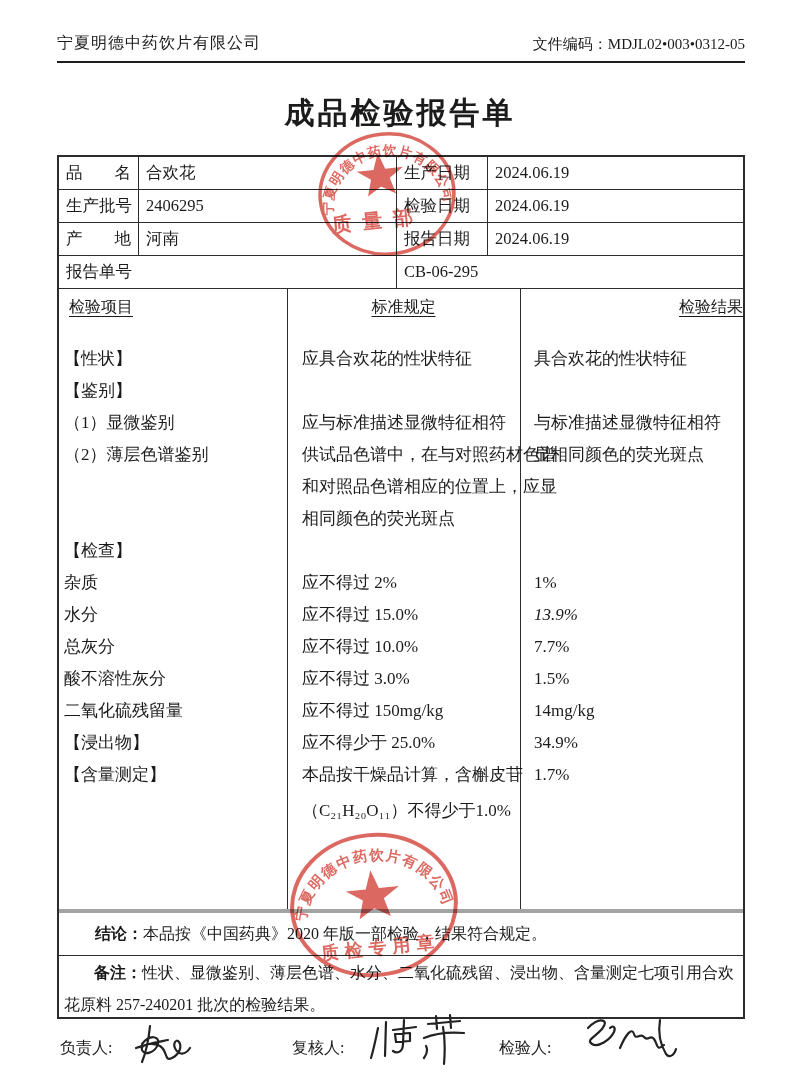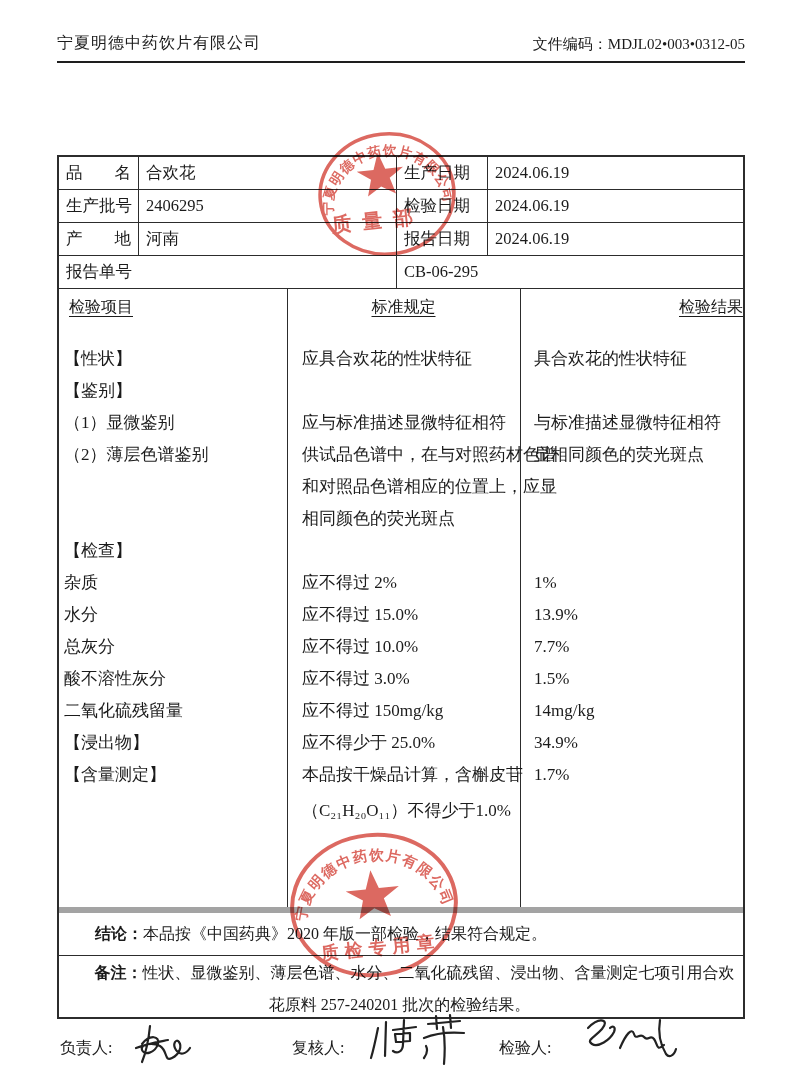--- a/index.html
+++ b/index.html
@@ -21,55 +21,56 @@
 
   
   .info{display:grid;grid-template-columns:80px 258px 91px 255px;grid-auto-rows:33px;}
   .cell{box-sizing:border-box;border-right:1px solid #2c2c2c;border-bottom:1px solid #2c2c2c;
         padding:0 7px;font-size:16.5px;line-height:32px;overflow:hidden;white-space:nowrap;}
   .cell.last{border-right:none;}
   .lab{text-align:justify;text-align-last:justify;}
   .report-row{display:grid;grid-template-columns:338px 346px;grid-auto-rows:33px;}
 
   
-  .main{position:relative;height:624px;border-bottom:6px solid #a3a3a3;box-sizing:border-box;}
+  .main{position:relative;height:624px;border-bottom:4px solid #a3a3a3;box-sizing:border-box;}
   .vline{position:absolute;top:0;width:1px;height:100%;background:#2c2c2c;}
   .v1{left:228px}.v2{left:461px}
   .mhead{position:absolute;top:8px;font-size:16px;text-decoration:underline;
          text-underline-offset:4px;white-space:nowrap;}
   .mh1{left:10px;}
   .mh2{left:228px;width:233px;text-align:center;}
   .mh3{left:461px;width:223px;text-align:right;}
   .tl{position:absolute;font-size:17px;line-height:19px;white-space:nowrap;}
   .c1{left:5px}.c2{left:243px}.c3{left:475px}
 
   
   .conc{height:43px;box-sizing:border-box;border-bottom:1px solid #2c2c2c;
         font-size:16px;line-height:42px;padding:0 6px;text-indent:30px;white-space:nowrap;overflow:hidden;}
   .rem{height:62px;box-sizing:border-box;font-size:16px;line-height:31.5px;
-       padding:1px 8px 0 5px;text-indent:30px;text-align:center;}
+       padding:1px 8px 0 5px;text-indent:30px;}
 
   
   .sig-label{position:absolute;font-size:16px;}
   .sig-svg{position:absolute;}
   .sig-svg path{fill:none;stroke:#222;stroke-width:2.2;stroke-linecap:round;stroke-linejoin:round;}
 
   
   .stamp{position:absolute;mix-blend-mode:multiply;opacity:.88;}
   .stamp text{font-family:"Liberation Serif","DejaVu Serif",serif;font-weight:bold;}
 </style>
 </head>
 <body>
 
 <div class="page">
 
   <div class="hdr-left">宁夏明德中药饮片有限公司</div>
   <div class="hdr-right"><span>文件编码：</span><span>MDJL02•003•0312-05</span></div>
   <div class="hdr-rule"></div>
 
+  <div class="title">成品检验报告单</div>
 
   <div class="table">
 
     <div class="info">
       <div class="cell lab">品名</div>
       <div class="cell">合欢花</div>
       <div class="cell">生产日期</div>
       <div class="cell last">2024.06.19</div>
 
       <div class="cell lab">生产批号</div>
@@ -117,21 +118,21 @@
         <div class="tl c2" style="top: 348px;">应不得过 10.0%</div>
         <div class="tl c2" style="top: 380px;">应不得过 3.0%</div>
         <div class="tl c2" style="top: 412px;">应不得过 150mg/kg</div>
         <div class="tl c2" style="top: 444px;">应不得少于 25.0%</div>
         <div class="tl c2" style="top: 476px;">本品按干燥品计算，含槲皮苷</div>
         <div class="tl c2" style="top: 512px;">（C₂₁H₂₀O₁₁）不得少于1.0%</div>
         <div class="tl c3" style="top: 60px;">具合欢花的性状特征</div>
         <div class="tl c3" style="top: 124px;">与标准描述显微特征相符</div>
         <div class="tl c3" style="top: 156px;">显相同颜色的荧光斑点</div>
         <div class="tl c3" style="top: 284px;">1%</div>
-        <div class="tl c3" style="top: 316px;">13.9%</div>
+        <div class="tl c3" style="top: 316px; font-style: italic;">13.9%</div>
         <div class="tl c3" style="top: 348px;">7.7%</div>
         <div class="tl c3" style="top: 380px;">1.5%</div>
         <div class="tl c3" style="top: 412px;">14mg/kg</div>
         <div class="tl c3" style="top: 444px;">34.9%</div>
         <div class="tl c3" style="top: 476px; text-align: center;">1.7%</div>
       </div>
 
     <div class="conc">
       <b>结论：</b><span>本品按《中国药典》2020 年版一部检验，结果符合规定。</span>
     </div>

